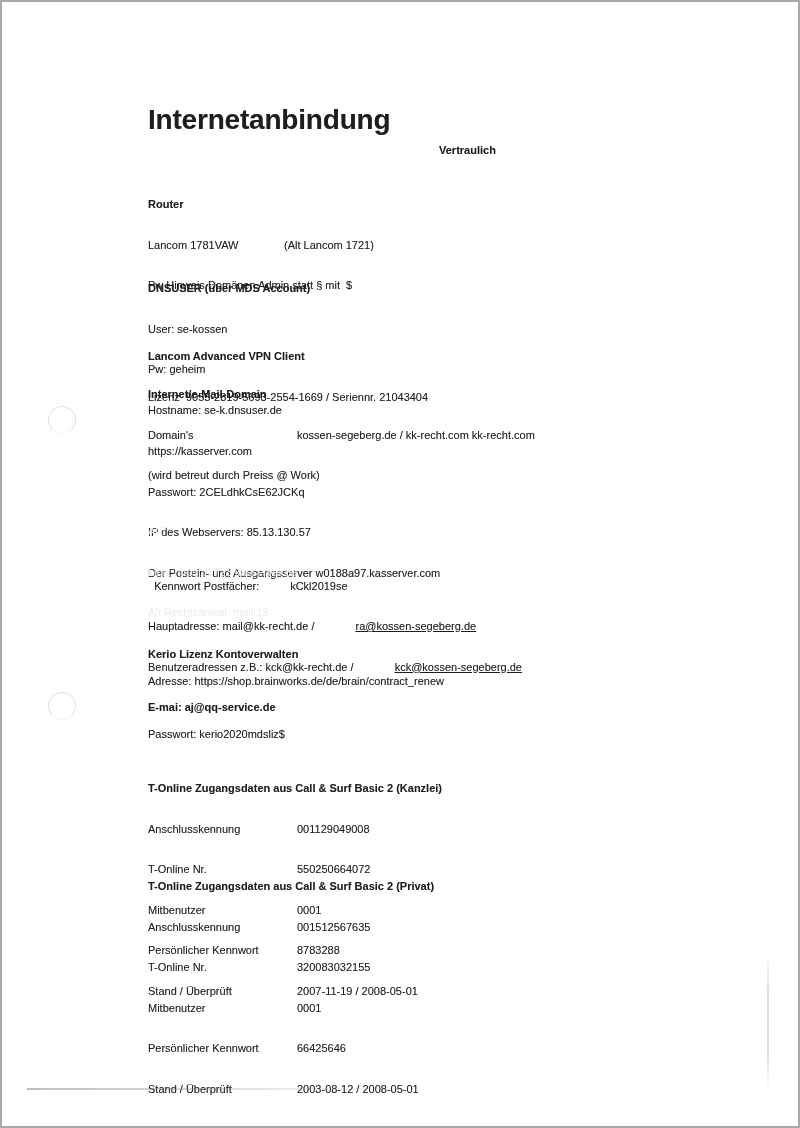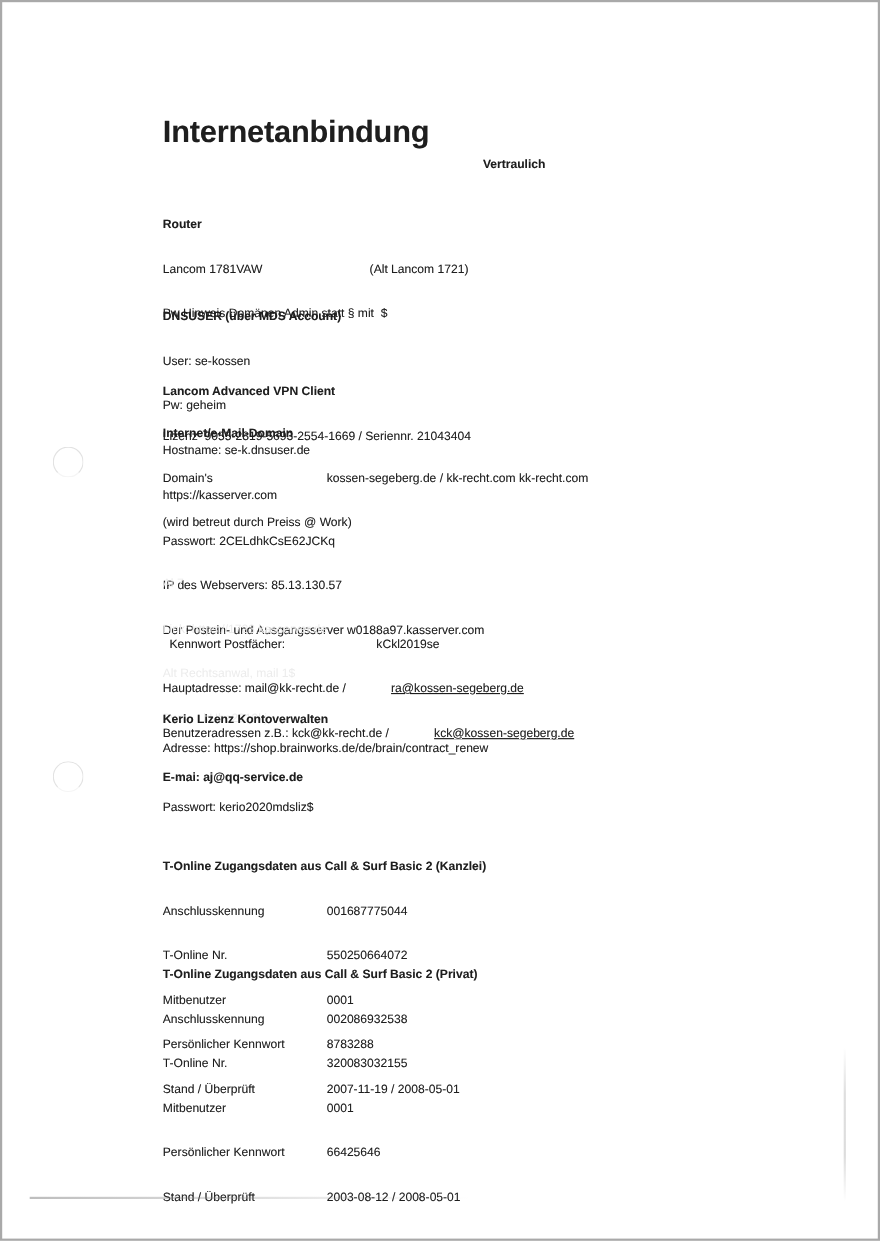--- a/index.html
+++ b/index.html
@@ -7,21 +7,21 @@
     width:800px;height:1128px;position:relative;background:#ffffff;
     font-family:"Liberation Sans","DejaVu Sans",sans-serif;
     color:#1e1e1e;overflow:hidden;
   }
   .frame{position:absolute;inset:0;border:2px solid #a9a9a9;box-sizing:border-box;pointer-events:none;}
   .t{position:absolute;left:148px;font-size:11px;line-height:13.5px;white-space:pre;
      text-shadow:0 0 0.5px rgba(30,30,30,0.35);}
   .b{font-weight:bold;}
   .title{font-size:28px;line-height:26px;font-weight:bold;letter-spacing:-0.2px;}
   .row .lab{display:inline-block;width:149px;}
-  .row .lab.w164{width:188px;}
+  .row .lab.w164{width:136px;}
   .u{text-decoration:underline;margin-left:38px;}
   .faded{color:#ececec;text-shadow:none;}
   .punch{position:absolute;width:28px;height:28px;border-radius:50%;
          border:1.5px solid #e2e2e2;border-bottom-color:#f5f5f5;box-sizing:border-box;}
   .scanline-bottom{position:absolute;left:27px;top:1088px;width:400px;height:1.5px;
     background:linear-gradient(to right,rgba(110,110,110,0.45),rgba(140,140,140,0.25) 55%,rgba(160,160,160,0) 100%);}
   .scanline-right{position:absolute;left:767px;top:952px;width:1.5px;height:140px;
     background:linear-gradient(to bottom,rgba(140,140,140,0) 0%,rgba(140,140,140,0.28) 30%,rgba(140,140,140,0.3) 70%,rgba(140,140,140,0) 100%);}
 </style>
 </head>
@@ -82,30 +82,30 @@
   <div><span>Benutzeradressen z.B.: kck@kk-recht.de / </span><span class="u">kck@kossen-segeberg.de</span></div>
 </div>
 
 <div class="t b" style="top:648px;">Kerio Lizenz Kontoverwalten</div>
 <div class="t" style="top:675px;">Adresse: https://shop.brainworks.de/de/brain/contract_renew</div>
 <div class="t" style="top:701px;font-weight:bold;">E-mai: aj@qq-service.de</div>
 <div class="t" style="top:728px;">Passwort: kerio2020mdsliz$</div>
 
 <div class="t" style="top:755px;">
   <div class="b">T-Online Zugangsdaten aus Call &amp; Surf Basic 2 (Kanzlei)</div>
-  <div class="row"><span class="lab">Anschlusskennung</span><span>001687775044</span></div>
+  <div class="row"><span class="lab">Anschlusskennung</span><span>001129049008</span></div>
   <div class="row"><span class="lab">T-Online Nr.</span><span>550250664072</span></div>
   <div class="row"><span class="lab">Mitbenutzer</span><span>0001</span></div>
   <div class="row"><span class="lab">Persönlicher Kennwort</span><span>8783288</span></div>
   <div class="row"><span class="lab">Stand / Überprüft</span><span>2007-11-19 / 2008-05-01</span></div>
 </div>
 
 <div class="t" style="top:853px;">
   <div class="b">T-Online Zugangsdaten aus Call &amp; Surf Basic 2 (Privat)</div>
-  <div class="row"><span class="lab">Anschlusskennung</span><span>002086932538</span></div>
+  <div class="row"><span class="lab">Anschlusskennung</span><span>001512567635</span></div>
   <div class="row"><span class="lab">T-Online Nr.</span><span>320083032155</span></div>
   <div class="row"><span class="lab">Mitbenutzer</span><span>0001</span></div>
   <div class="row"><span class="lab">Persönlicher Kennwort</span><span>66425646</span></div>
   <div class="row"><span class="lab">Stand / Überprüft</span><span>2003-08-12 / 2008-05-01</span></div>
 </div>
 
 <div class="scanline-bottom"></div>
 <div class="scanline-right"></div>
 
 </body></html>

